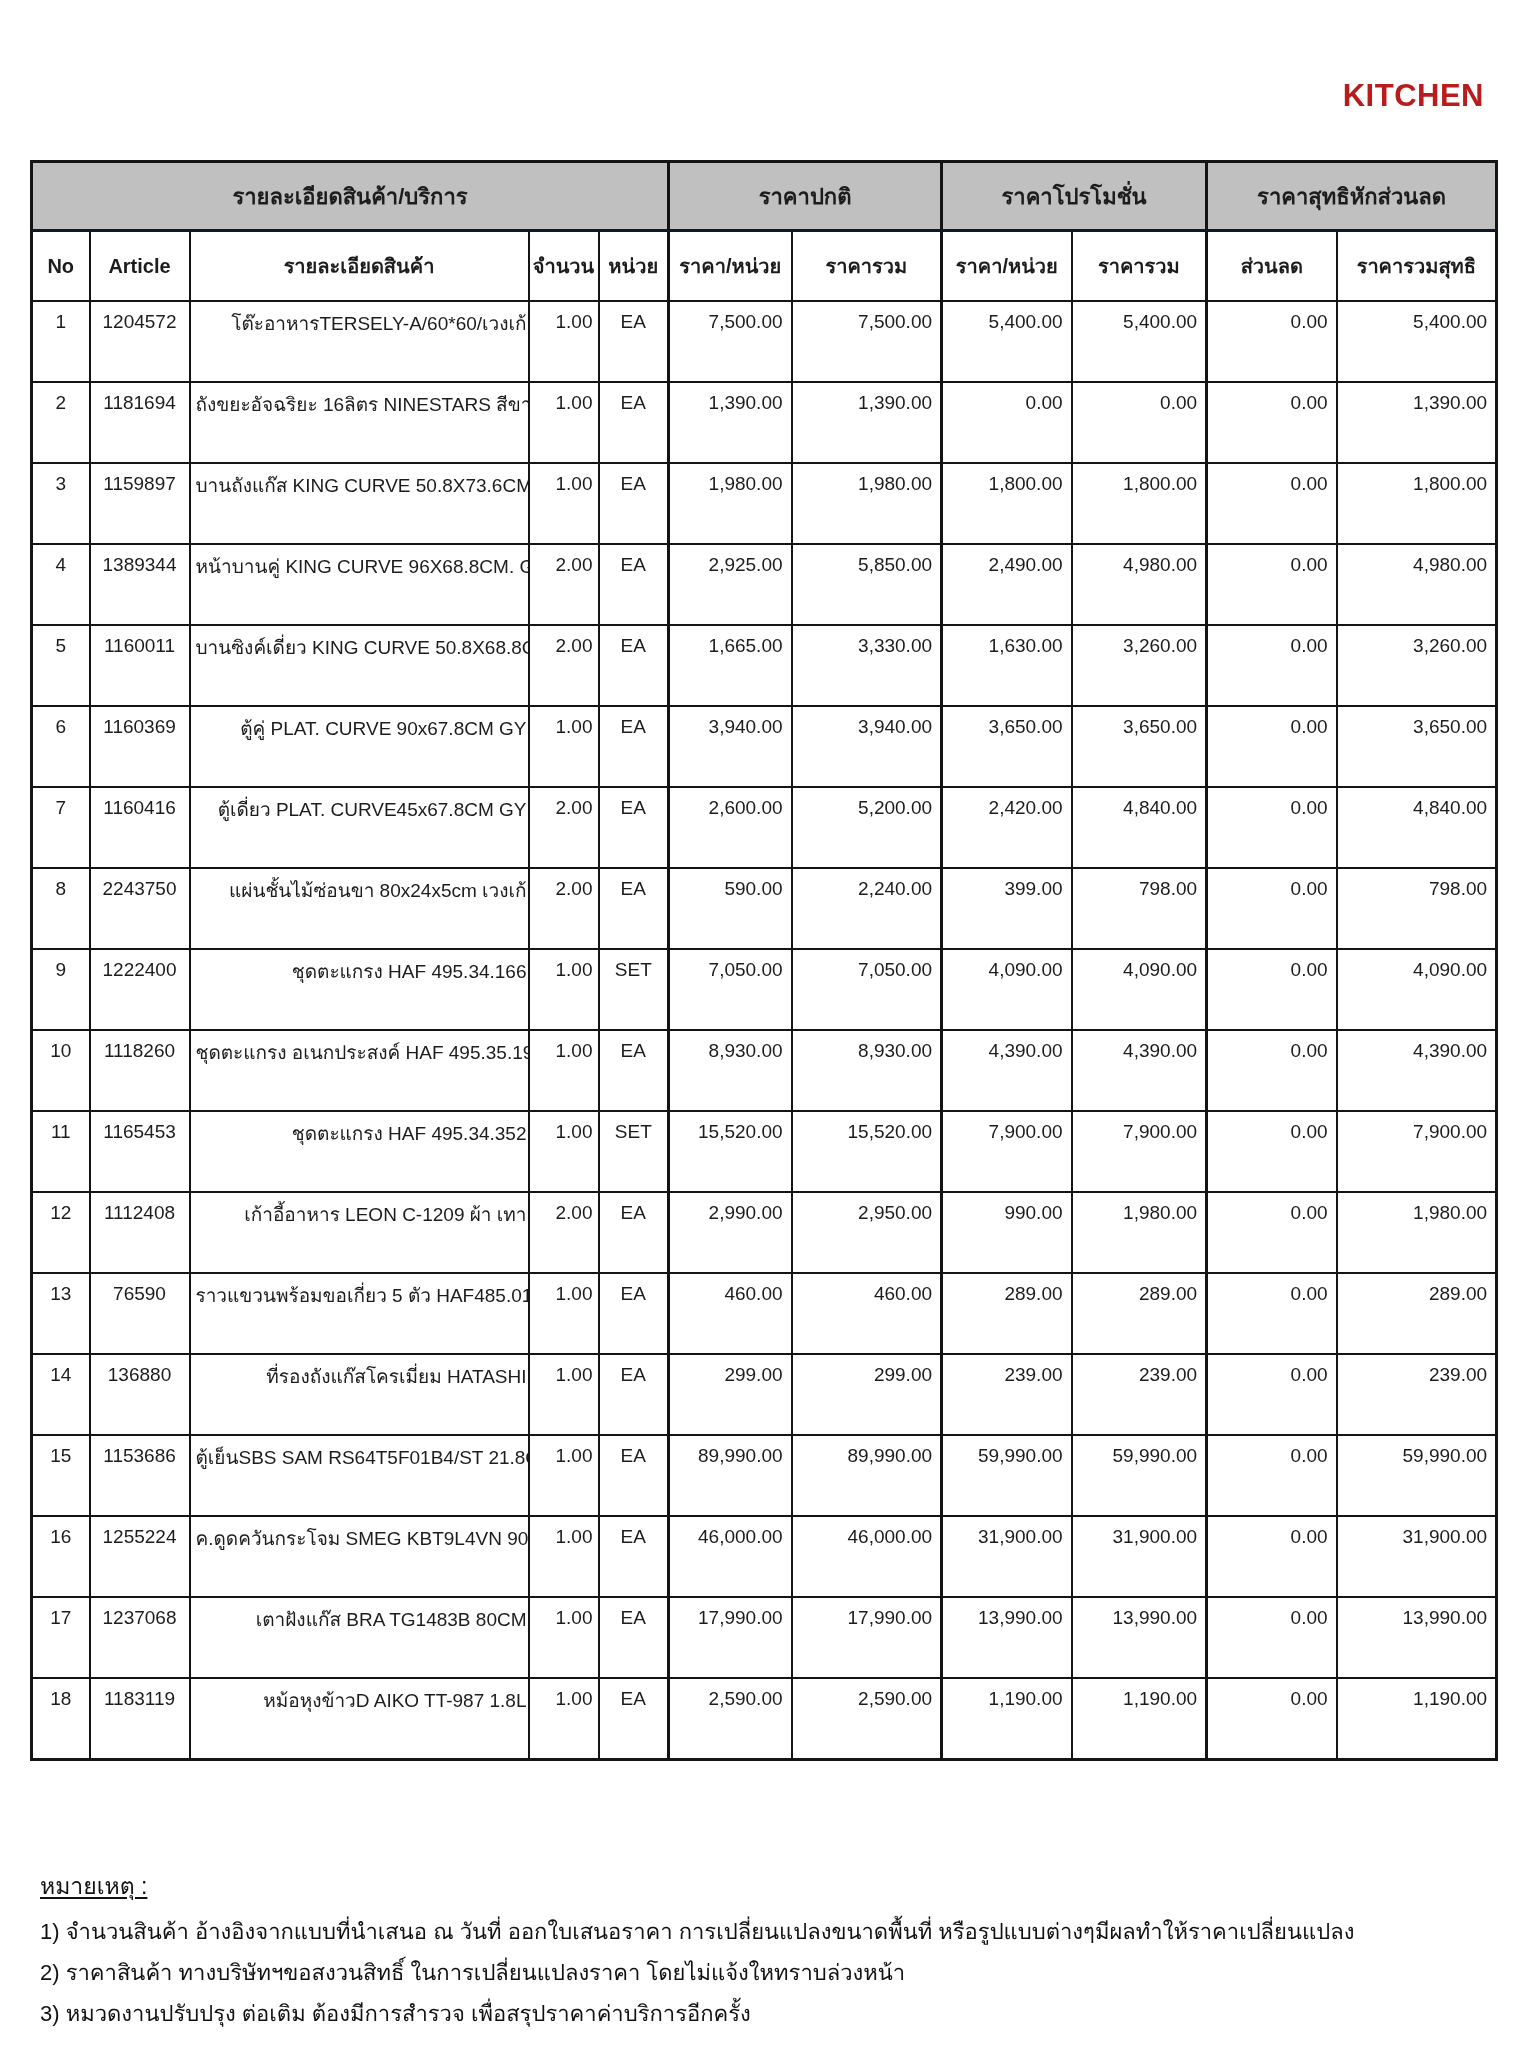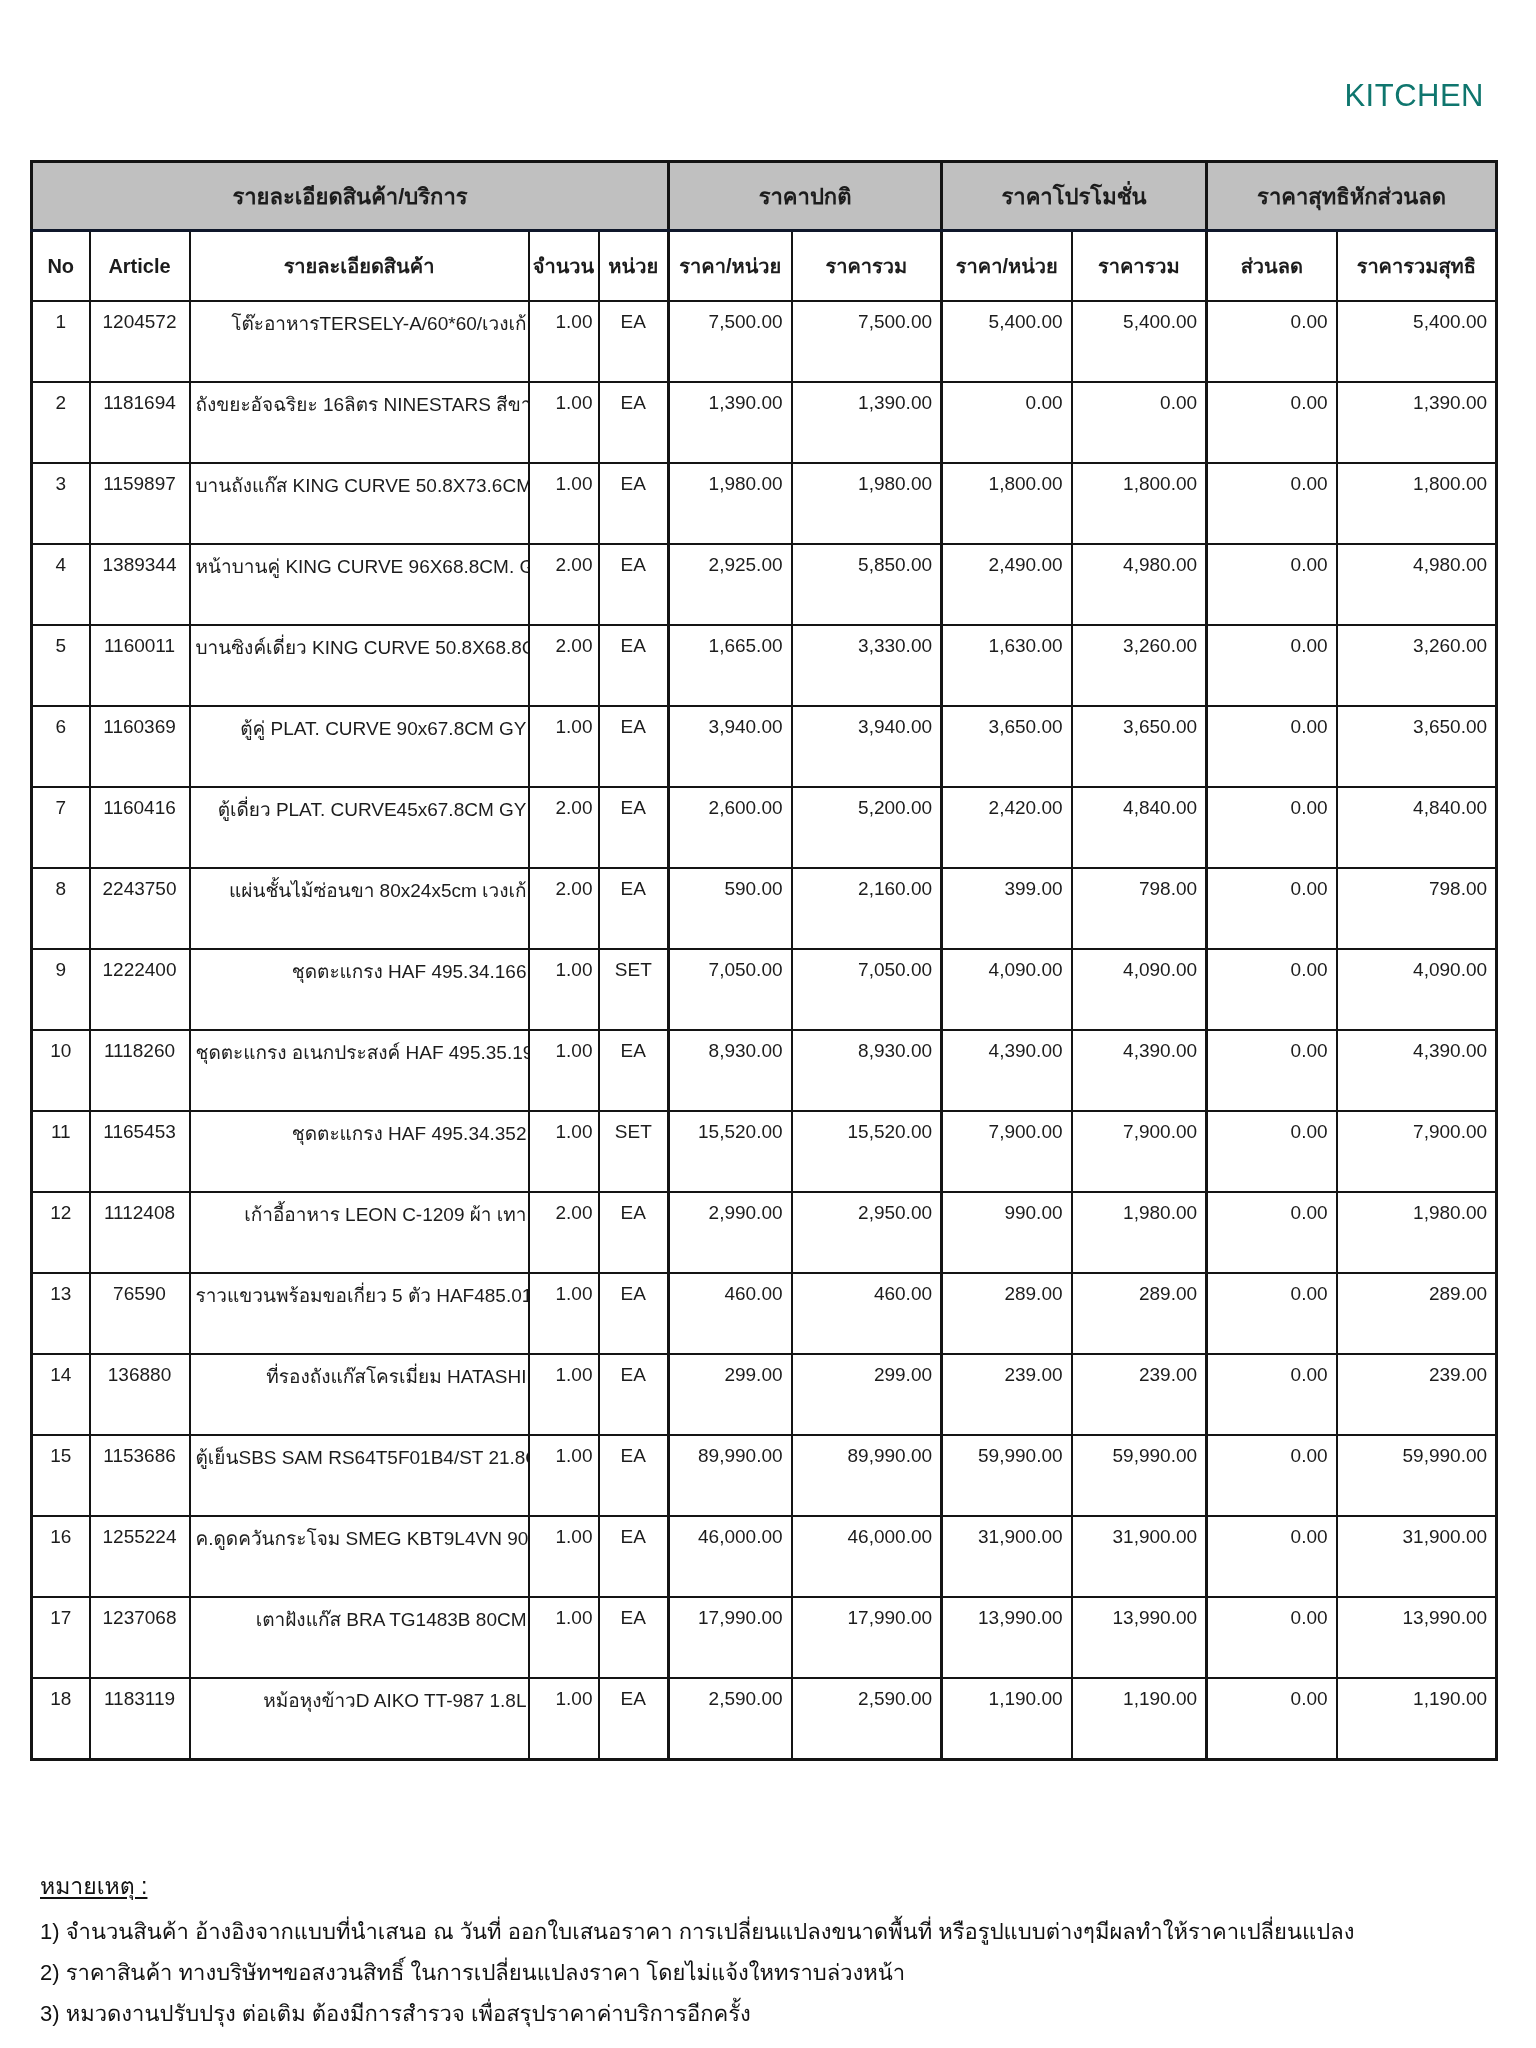--- a/index.html
+++ b/index.html
@@ -3,21 +3,21 @@
 <meta charset="utf-8">
 <style>
   html,body{margin:0;padding:0;}
   body{
     width:1536px;height:2048px;background:#ffffff;position:relative;
     font-family:"Liberation Sans",sans-serif;color:#1c1c1c;
     -webkit-font-smoothing:antialiased;
   }
   .page-title{
     position:absolute;top:78px;right:52px;
-    font-size:31px;font-weight:normal;letter-spacing:.5px;color:#0f766e;
+    font-size:31px;font-weight:bold;letter-spacing:.5px;color:#b91c1c;
   }
   .quote-table{
     position:absolute;left:30px;top:160px;width:1465px;
     border-collapse:collapse;table-layout:fixed;
     border:3px solid #141414;
   }
   .quote-table th,.quote-table td{
     border:2px solid #141414;overflow:hidden;white-space:nowrap;
   }
   .quote-table th{font-weight:bold;text-align:center;vertical-align:middle;}
@@ -168,21 +168,21 @@
     <td class="al-r gb">0.00</td>
     <td class="al-r">4,840.00</td>
   </tr>
       <tr>
     <td class="al-c">8</td>
     <td class="al-c">2243750</td>
     <td class="al-l">แผ่นชั้นไม้ซ่อนขา 80x24x5cm เวงเก้</td>
     <td class="al-q">2.00</td>
     <td class="al-c">EA</td>
     <td class="al-r gb">590.00</td>
-    <td class="al-r">2,160.00</td>
+    <td class="al-r">2,240.00</td>
     <td class="al-r gb">399.00</td>
     <td class="al-r">798.00</td>
     <td class="al-r gb">0.00</td>
     <td class="al-r">798.00</td>
   </tr>
       <tr>
     <td class="al-c">9</td>
     <td class="al-c">1222400</td>
     <td class="al-l">ชุดตะแกรง  HAF 495.34.166</td>
     <td class="al-q">1.00</td>

